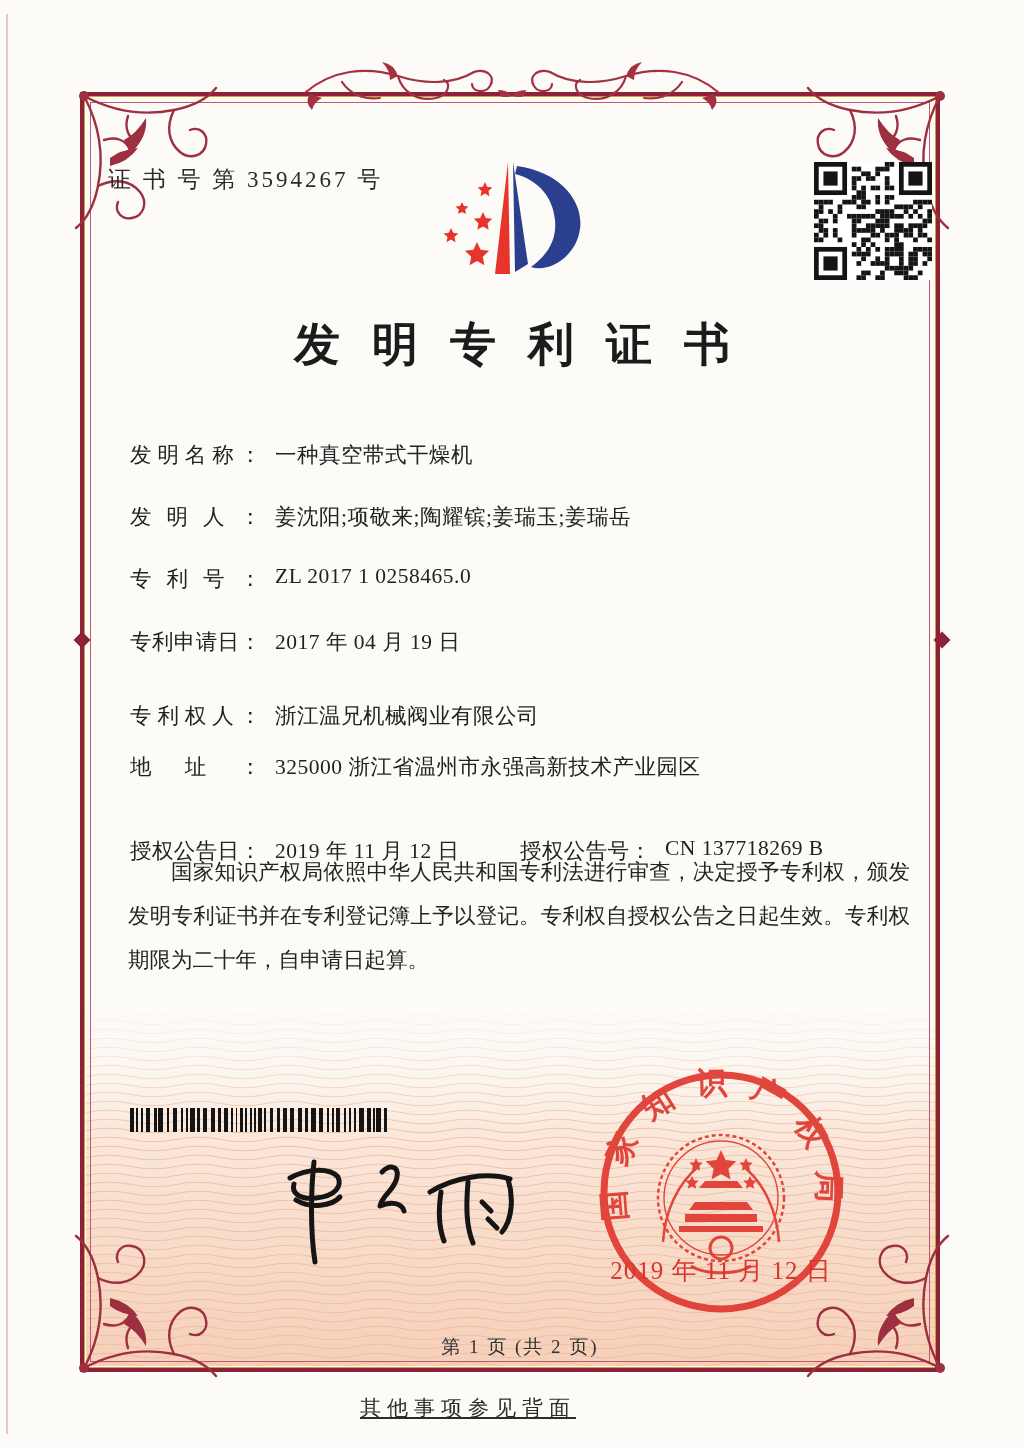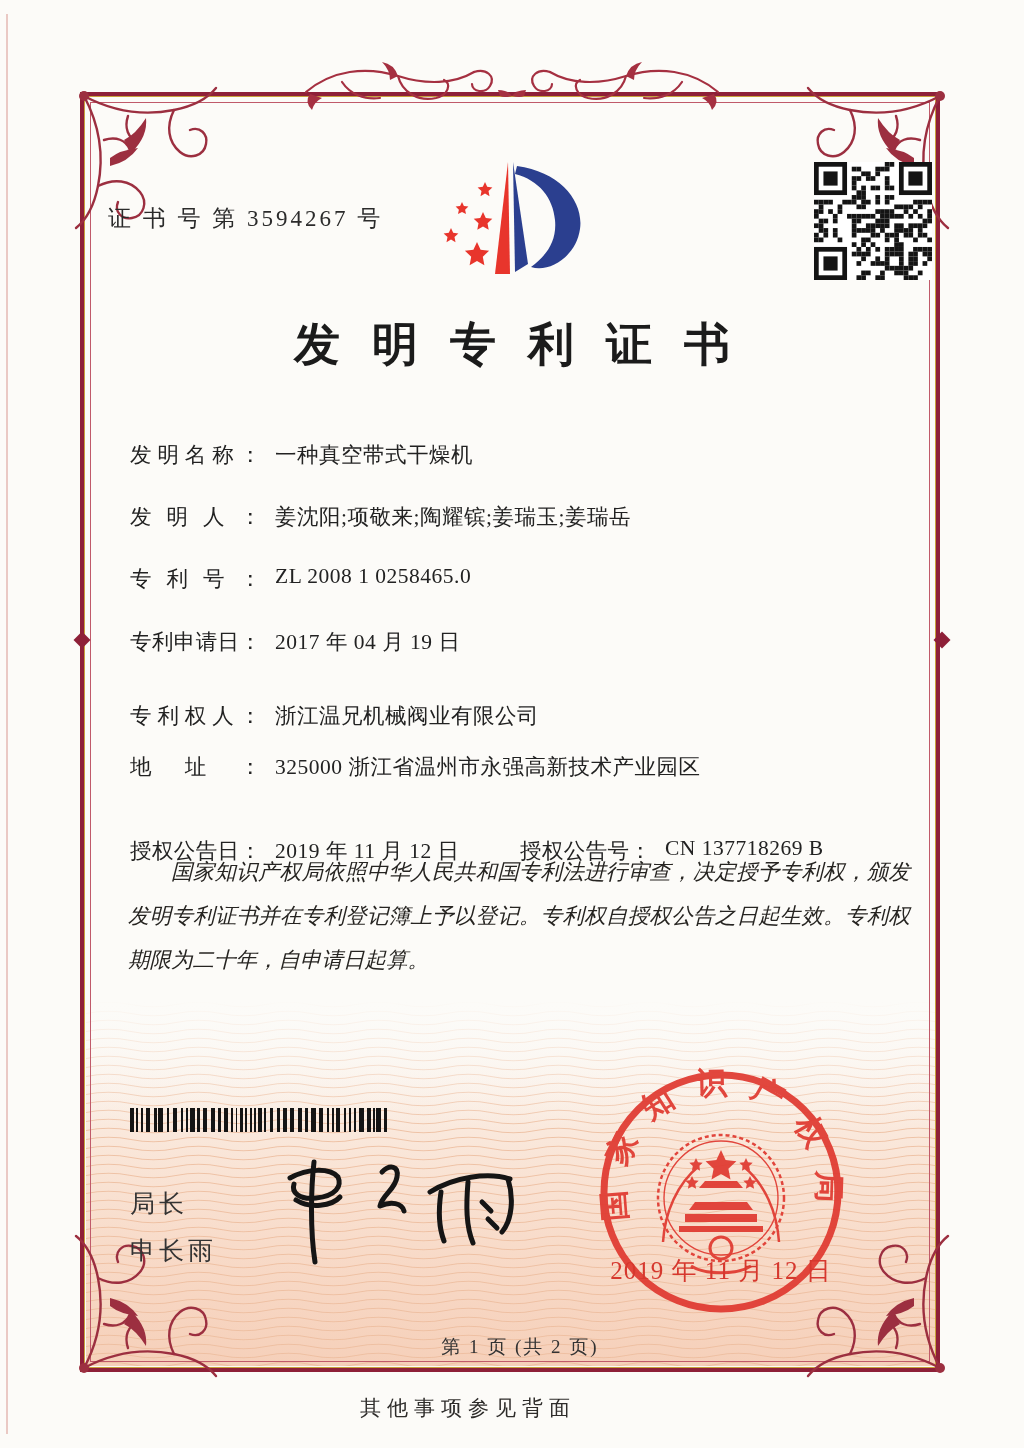--- a/index.html
+++ b/index.html
@@ -24,54 +24,54 @@
 
   
   .waves-region{position:absolute;left:86px;top:1000px;width:852px;height:366px;z-index:1;}
   .peach-grad{position:absolute;inset:0;
      background:linear-gradient(180deg,rgba(249,228,213,0) 0%,rgba(248,214,192,.5) 35%,rgba(246,204,179,.72) 72%,rgba(244,197,170,.8) 100%);}
   .waves-svg{position:absolute;inset:0;opacity:.85;}
   .white-fade{position:absolute;top:0;left:0;right:0;height:130px;
      background:linear-gradient(180deg,#fcfbf8 0%,rgba(252,251,248,0) 100%);}
 
   
-  .cert-no{position:absolute;left:108px;top:164px;font-size:23px;letter-spacing:3px;color:#2b2b2b;z-index:4;margin-top:39px;}
+  .cert-no{position:absolute;left:108px;top:164px;font-size:23px;letter-spacing:3px;color:#2b2b2b;z-index:4;}
   .logo{position:absolute;left:443px;top:154px;z-index:4;}
   .qr{position:absolute;left:814px;top:162px;z-index:4;}
   .title{position:absolute;left:16px;top:314px;width:1024px;text-align:center;
          font-size:46px;font-weight:bold;letter-spacing:32px;color:#1b1b1b;z-index:4;}
 
   
   .fields{position:absolute;left:130px;top:440px;width:784px;z-index:4;}
   .field-row{position:absolute;left:0;white-space:nowrap;}
   .fr0{top:0;font-family:Liberation Serif, serif;}.fr1{top:62px;}.fr2{top:124px;}.fr3{top:187px;}.fr4{top:261px;}.fr5{top:312px;}.fr6{top:374px;margin-top:22px;}
   .field-label{display:inline-block;width:131px;text-align:justify;text-align-last:justify;
                font-size:21.5px;color:#222;vertical-align:top;}
   .field-value{display:inline-block;margin-left:10px;font-size:21.5px;color:#222;letter-spacing:.5px;}
   .grant-pair{position:absolute;left:390px;top:0;white-space:nowrap;}
 
   
   .paragraphs{position:absolute;left:128px;top:850px;width:782px;font-size:21.5px;
               line-height:44px;text-align:justify;color:#262421;z-index:4;}
-  .paragraphs p{margin:0;text-indent:2em;font-style:italic;}
+  .paragraphs p{margin:0;text-indent:2em;}
 
   
   .barcode{position:absolute;left:130px;top:1108px;width:262px;height:24px;z-index:4;}
   .barcode i{position:absolute;top:0;height:100%;background:#141414;display:block;}
   .signer{position:absolute;left:130px;top:1180px;z-index:4;
           font-family:"Liberation Sans","DejaVu Sans",sans-serif;
           font-size:25px;color:#333;letter-spacing:4px;line-height:47px;}
   .signature{position:absolute;left:252px;top:1146px;z-index:4;}
   .seal{position:absolute;left:593px;top:1066px;opacity:.93;z-index:5;}
   .seal-date{position:absolute;left:593px;top:1254px;width:256px;text-align:center;
              color:#d6382e;font-size:25px;letter-spacing:1px;z-index:6;}
   .page-info{position:absolute;left:0;top:1334px;width:1024px;text-align:center;
              font-size:19px;letter-spacing:2px;color:#333;z-index:4;margin-left:8px;}
   .back-note{position:absolute;left:0;top:1394px;width:936px;text-align:center;
-             font-size:21px;letter-spacing:6px;color:#2e2c2a;z-index:4;}
+             font-size:21px;letter-spacing:6px;color:#2e2c2a;z-index:4;text-decoration:underline;}
 </style>
 </head>
 <body>
 
 <svg width="0" height="0" style="position:absolute" aria-hidden="true">
   <defs>
     <g id="flourish">
       <g stroke="#9c2f40" stroke-width="2.4" fill="none" stroke-linecap="round">
         <path d="M14,14 C 30,44 34,74 28,104 C 24,124 16,138 6,146"></path>
         <path d="M14,14 C 44,30 74,34 104,28 C 124,24 138,16 146,6"></path>
@@ -385,21 +385,21 @@
     <div class="field-row fr0">
       <span class="field-label">发明名称：</span>
       <span class="field-value">一种真空带式干燥机</span>
     </div>
     <div class="field-row fr1">
       <span class="field-label">发明人：</span>
       <span class="field-value">姜沈阳;项敬来;陶耀镔;姜瑞玉;姜瑞岳</span>
     </div>
     <div class="field-row fr2">
       <span class="field-label">专利号：</span>
-      <span class="field-value">ZL 2008 1 0258465.0</span>
+      <span class="field-value">ZL 2017 1 0258465.0</span>
     </div>
     <div class="field-row fr3">
       <span class="field-label">专利申请日：</span>
       <span class="field-value">2017 年 04 月 19 日</span>
     </div>
     <div class="field-row fr4">
       <span class="field-label">专利权人：</span>
       <span class="field-value">浙江温兄机械阀业有限公司</span>
     </div>
     <div class="field-row fr5">
@@ -459,24 +459,20 @@
       <i style="left: 214.375px; width: 2.05521px;"></i>
       <i style="left: 219.443px; width: 1.57747px;"></i>
       <i style="left: 223.82px; width: 2.13504px;"></i>
       <i style="left: 229.324px; width: 4.20965px;"></i>
       <i style="left: 237.132px; width: 3.75819px;"></i>
       <i style="left: 242.59px; width: 2.04564px;"></i>
       <i style="left: 246.432px; width: 4.39997px;"></i>
       <i style="left: 254.396px; width: 2.72414px;"></i>
     </div>
 
-  <div class="signer">
-    <div>局长</div>
-    <div>申长雨</div>
-  </div>
 
   <svg class="signature" width="290" height="125" viewBox="0 0 290 125">
     <g stroke="#151515" stroke-width="5" fill="none" stroke-linecap="round" stroke-linejoin="round">
       <path d="M62,16 C 59,42 58,84 63,116"></path>
       <path d="M38,32 C 56,22 78,22 86,31 C 90,40 84,50 64,52 C 48,54 39,47 42,38"></path>
       <path d="M44,54 C 58,63 80,60 88,51"></path>
       <path d="M130,26 C 138,18 147,20 145,31 C 143,44 130,49 128,60 C 139,55 150,57 152,65"></path>
       <path d="M178,46 C 202,31 236,26 258,33"></path>
       <path d="M189,46 C 186,66 187,82 192,95"></path>
       <path d="M216,36 C 214,60 214,80 221,97"></path>

